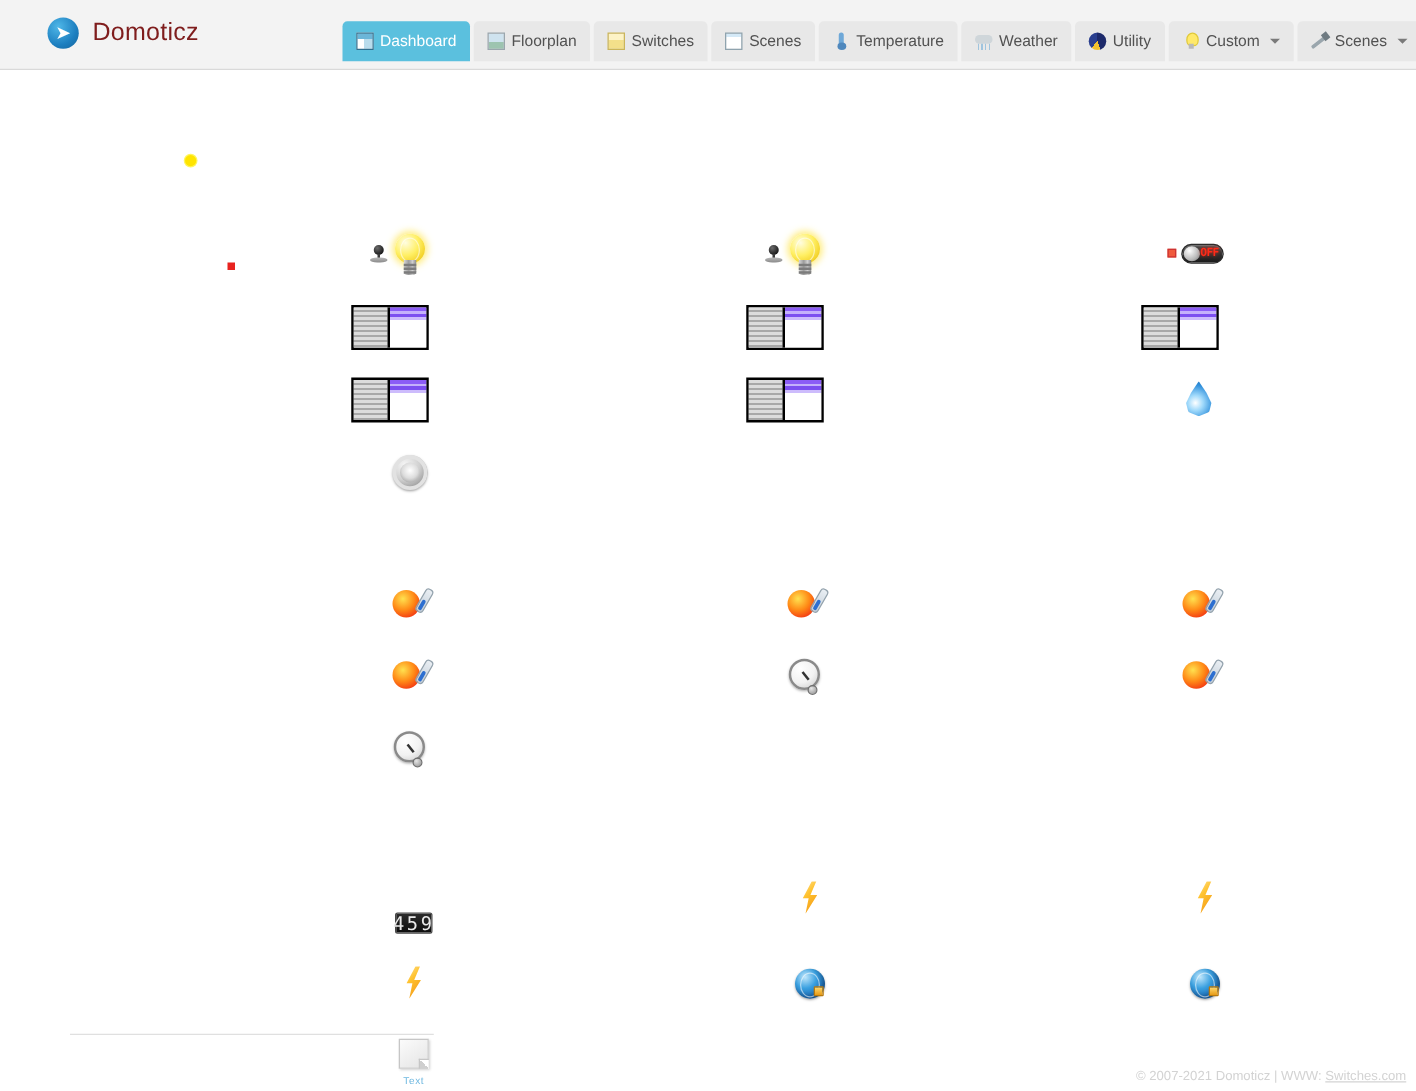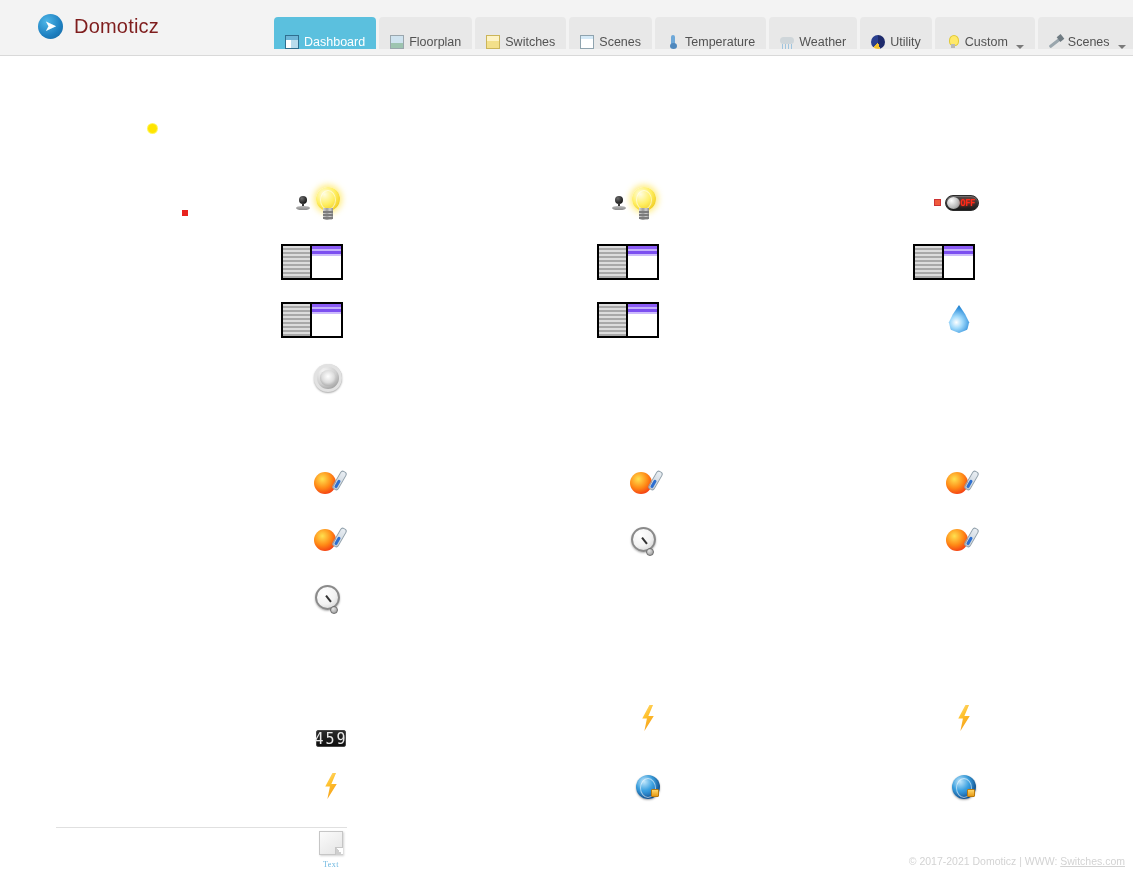--- a/index.html
+++ b/index.html
@@ -54,21 +54,21 @@
 
   #nav {
     position: absolute;
     left: 274px;
     top: 17px;
     display: flex;
     gap: 3px;
   }
   .nav-tab {
     display: flex;
-    align-items: flex-end;
+    align-items: center;
     gap: 5px;
     height: 32px;
     padding: 0 11px;
     background: #e8e8e8;
     border-radius: 4px 4px 0 0;
     color: #525252;
     font-size: 12.5px;
     white-space: nowrap;
     cursor: pointer;
     user-select: none;
@@ -336,21 +336,21 @@
     position: relative;
     width: 24px; height: 24px;
     background: linear-gradient(145deg,#fbfbfb,#e4e4e4);
     border: 1px solid #c6c6c6;
     box-shadow: 1px 1px 2px rgba(0,0,0,.18);
     display: flex; align-items: center; justify-content: center;
   }
   .note .label {
     font-size: 8px;
     color: #6fb8e0;
-    font-family: Liberation Serif, serif;
+    font-family: Liberation Sans, sans-serif;
     letter-spacing: .5px;
     margin-top: 43px;
   }
   .note::after {
     content:""; position:absolute; right:-1px; bottom:-1px;
     width:7px; height:7px;
     background: linear-gradient(225deg,#ffffff 50%, #cfcfcf 50%);
     border-left:1px solid #c6c6c6; border-top:1px solid #c6c6c6;
   }
 
@@ -573,14 +573,14 @@
     <div class="widget" style="left: 319px; top: 775px;">
       <div class="glyph note">
         <span class="label">Text</span>
       </div>
     </div>
   </div>
 
 <div id="divider"></div>
 
 <div id="footer">
-  <span>© 2017-2021 Domoticz | WWW: </span><a href="#">Switches.com</a>
+  <span>© 2007-2021 Domoticz | WWW: </span><a href="#">Switches.com</a>
 </div>
 
 </body></html>

